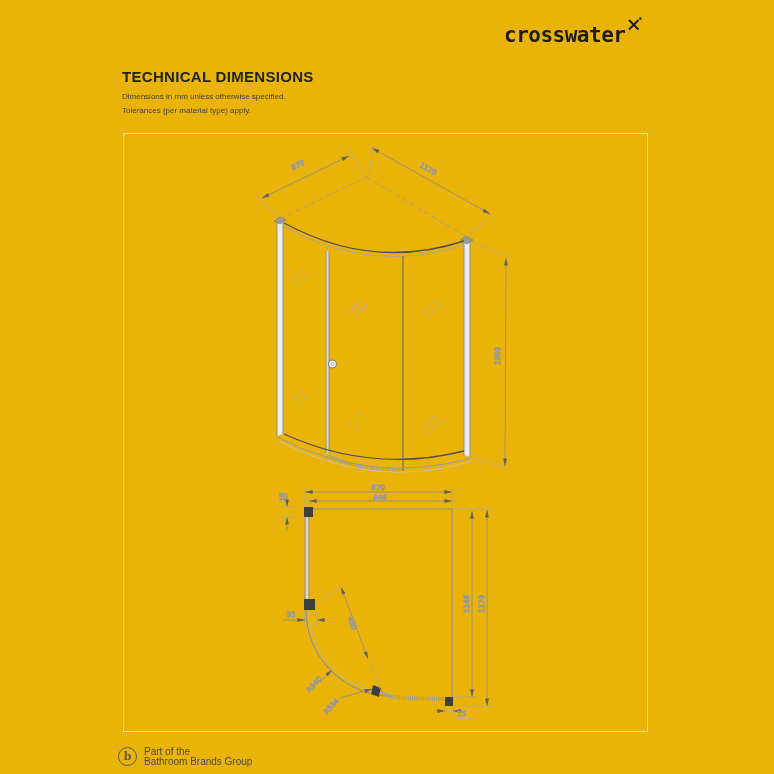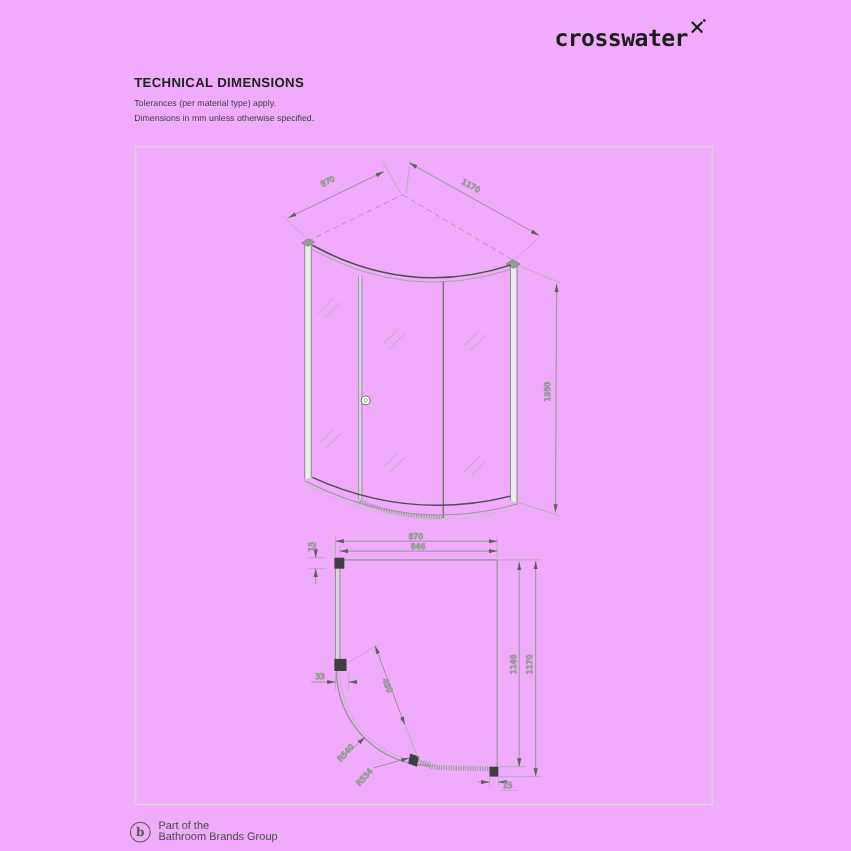--- a/index.html
+++ b/index.html
@@ -1,25 +1,25 @@
 <!DOCTYPE html>
 <html><head>
 <meta charset="utf-8">
 <style>
   html,body{margin:0;padding:0;background:#fff;}
-  .page{position:relative;width:774px;height:774px;background:#f0abfc;overflow:hidden;
+  .page{position:relative;width:774px;height:774px;background:#eab308;overflow:hidden;
         font-family:"Liberation Sans",sans-serif;}
   
   .logo{position:absolute;top:25px;left:504px;width:140px;height:26px;}
   .logo-text{font-family:"DejaVu Sans Mono",monospace;font-size:21px;font-weight:600;
              color:#1c1c1c;letter-spacing:-0.5px;line-height:20px;}
   .logo-mark{position:absolute;left:122px;top:-8px;width:16px;height:16px;}
   
   .title-block{position:absolute;left:122px;top:68px;width:400px;}
-  .doc-title{font-size:12px;font-weight:bold;color:#222;letter-spacing:0.3px;margin:0 0 8px 0;}
+  .doc-title{font-size:15px;font-weight:bold;color:#222;letter-spacing:0.3px;margin:0 0 8px 0;}
   .doc-sub{font-size:8px;color:#3f3f3f;margin:0 0 6px 0;line-height:8px;}
   
   .drawing{position:absolute;top:0;left:0;}
   text.dim{font-family:"DejaVu Sans",sans-serif;font-size:7px;fill:#333;text-anchor:middle;}
   text.dim.start{text-anchor:start;}
   
   .footer{position:absolute;left:118px;top:747px;display:flex;align-items:center;gap:7px;}
   .bb-circle{width:17px;height:17px;border:1.2px solid #5a5a5a;border-radius:50%;
              display:flex;align-items:center;justify-content:center;
              font-family:"DejaVu Serif",serif;font-size:11px;font-weight:bold;color:#5a5a5a;}
@@ -34,22 +34,22 @@
     <div class="logo-text">crosswater</div>
     <svg class="logo-mark" width="16" height="16" viewBox="0 0 16 16">
       <path d="M3,12.5 L12.5,3" stroke="#1c1c1c" stroke-width="1.9" fill="none"></path>
       <path d="M3,3 L12.5,12.5" stroke="#1c1c1c" stroke-width="1.9" fill="none"></path>
       <rect x="13.2" y="0.5" width="2.2" height="2.2" fill="#1c1c1c"></rect>
     </svg>
   </div>
 
   <div class="title-block">
     <h1 class="doc-title">TECHNICAL DIMENSIONS</h1>
+    <p class="doc-sub">Dimensions in mm unless otherwise specified.</p>
     <p class="doc-sub">Tolerances (per material type) apply.</p>
-    <p class="doc-sub">Dimensions in mm unless otherwise specified.</p>
   </div>
 
   <svg class="drawing" width="774" height="774" viewBox="0 0 774 774">
     <defs>
       <marker id="ar" viewBox="0 0 10 6" refX="9.5" refY="3" markerWidth="8" markerHeight="5" orient="auto-start-reverse" markerUnits="userSpaceOnUse">
         <path d="M0,0.6 L9.5,3 L0,5.4 Z" fill="#5f5f5f"></path>
       </marker>
     </defs>
 
     <rect x="123.5" y="133.5" width="524" height="598" fill="none" stroke="#d9d9d9" stroke-width="1"></rect>

